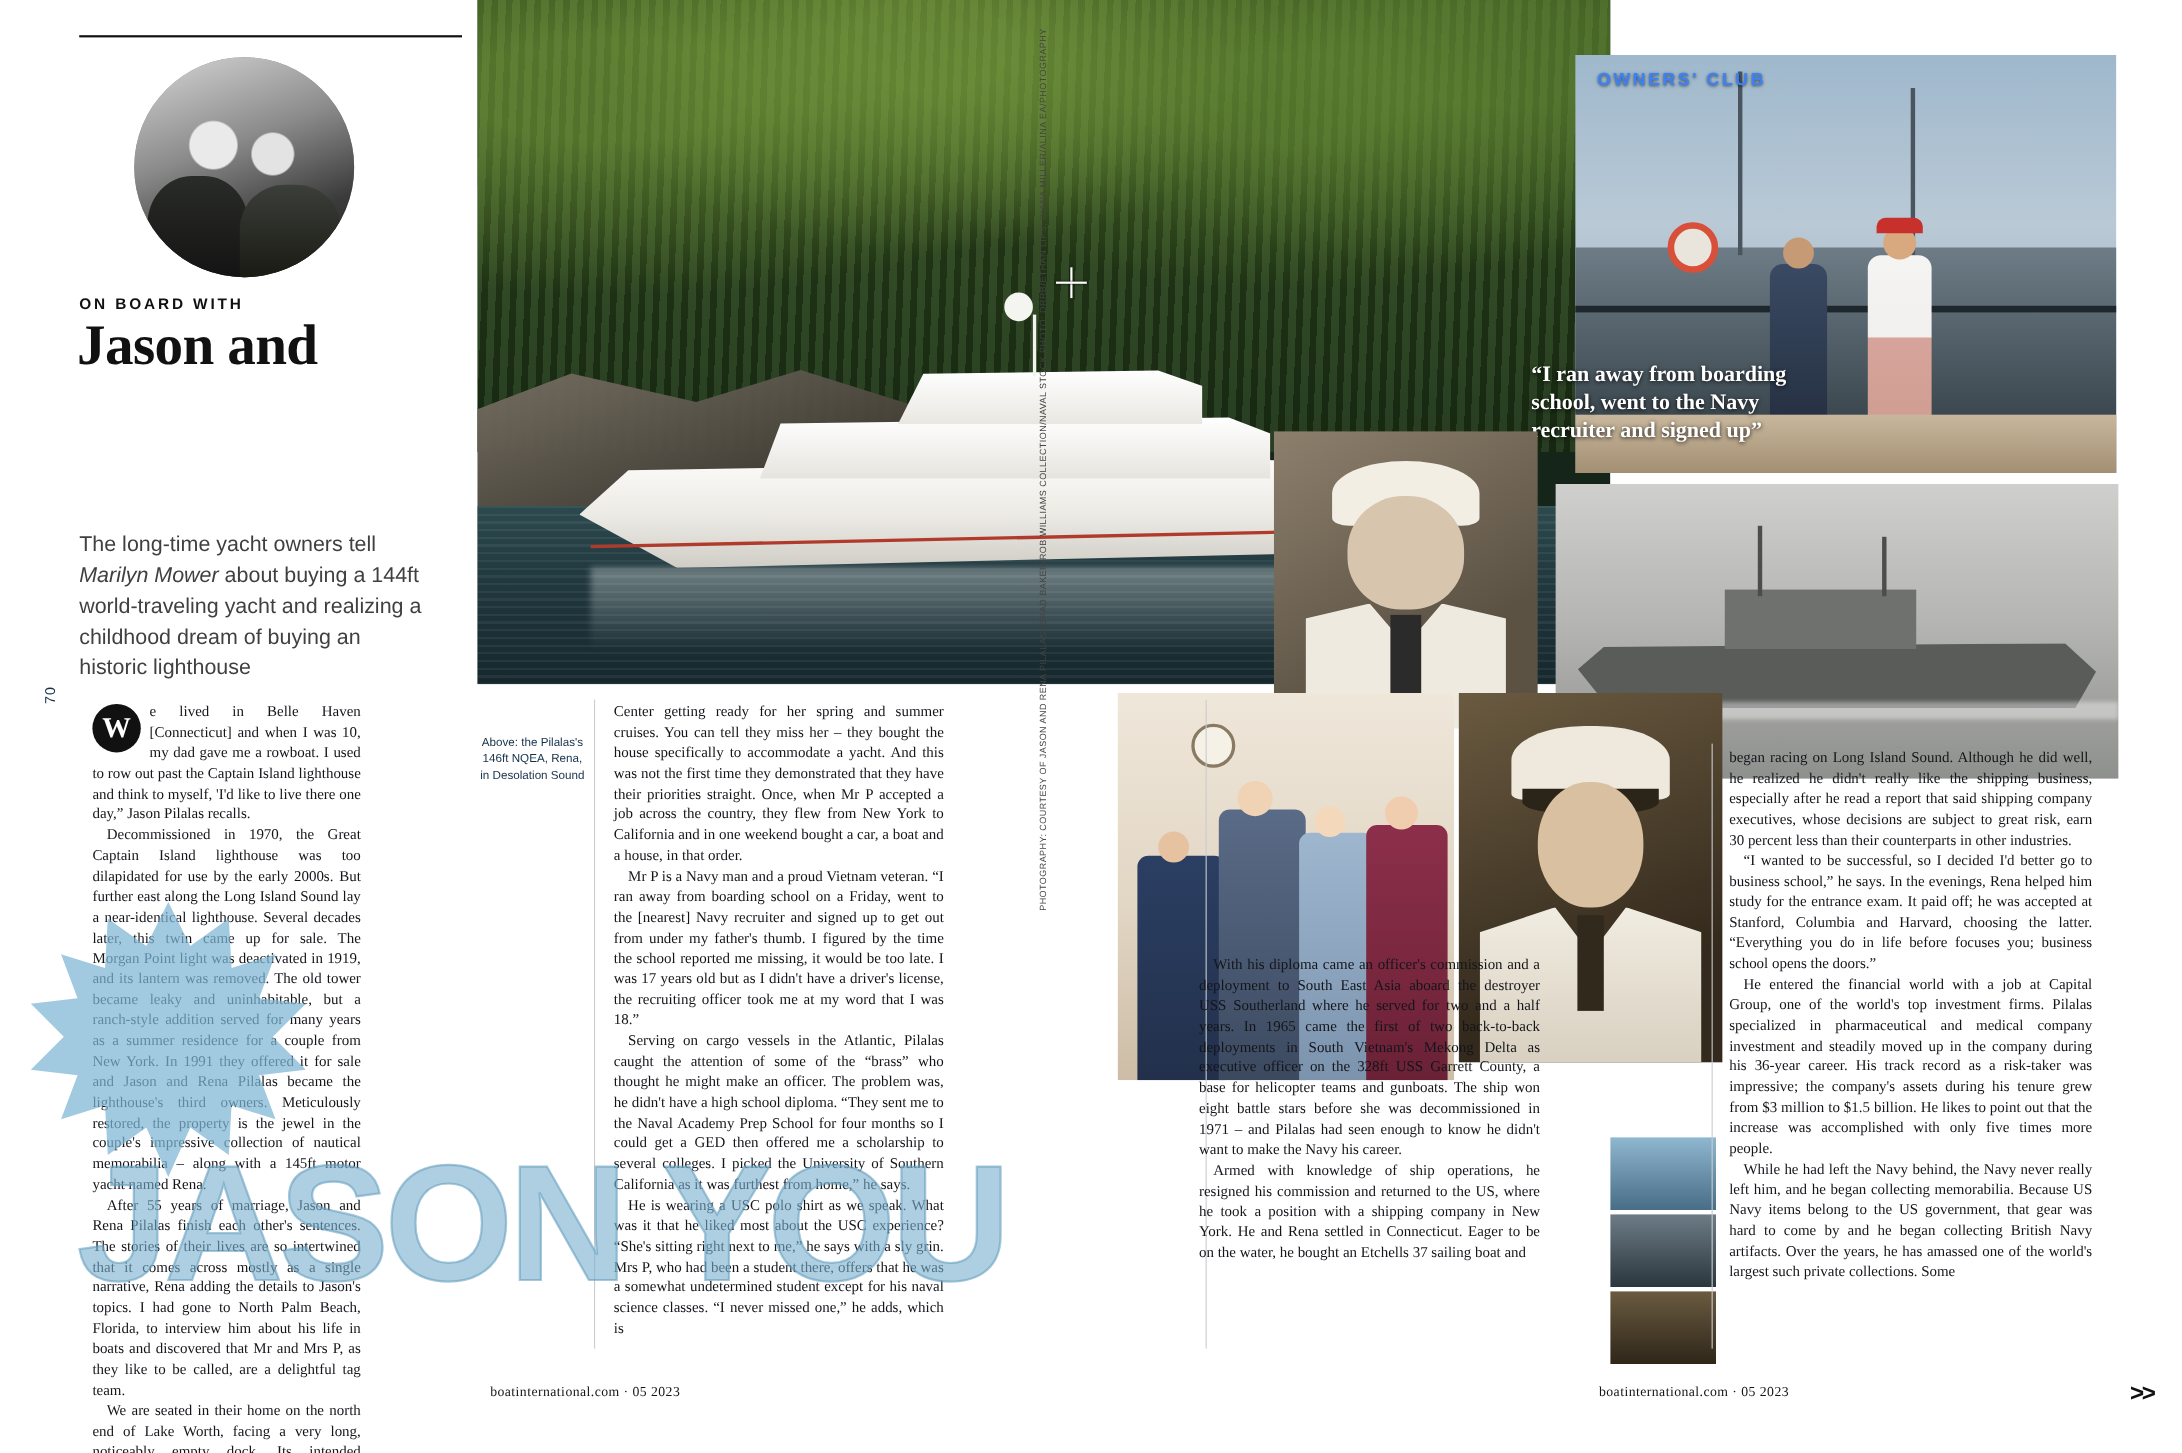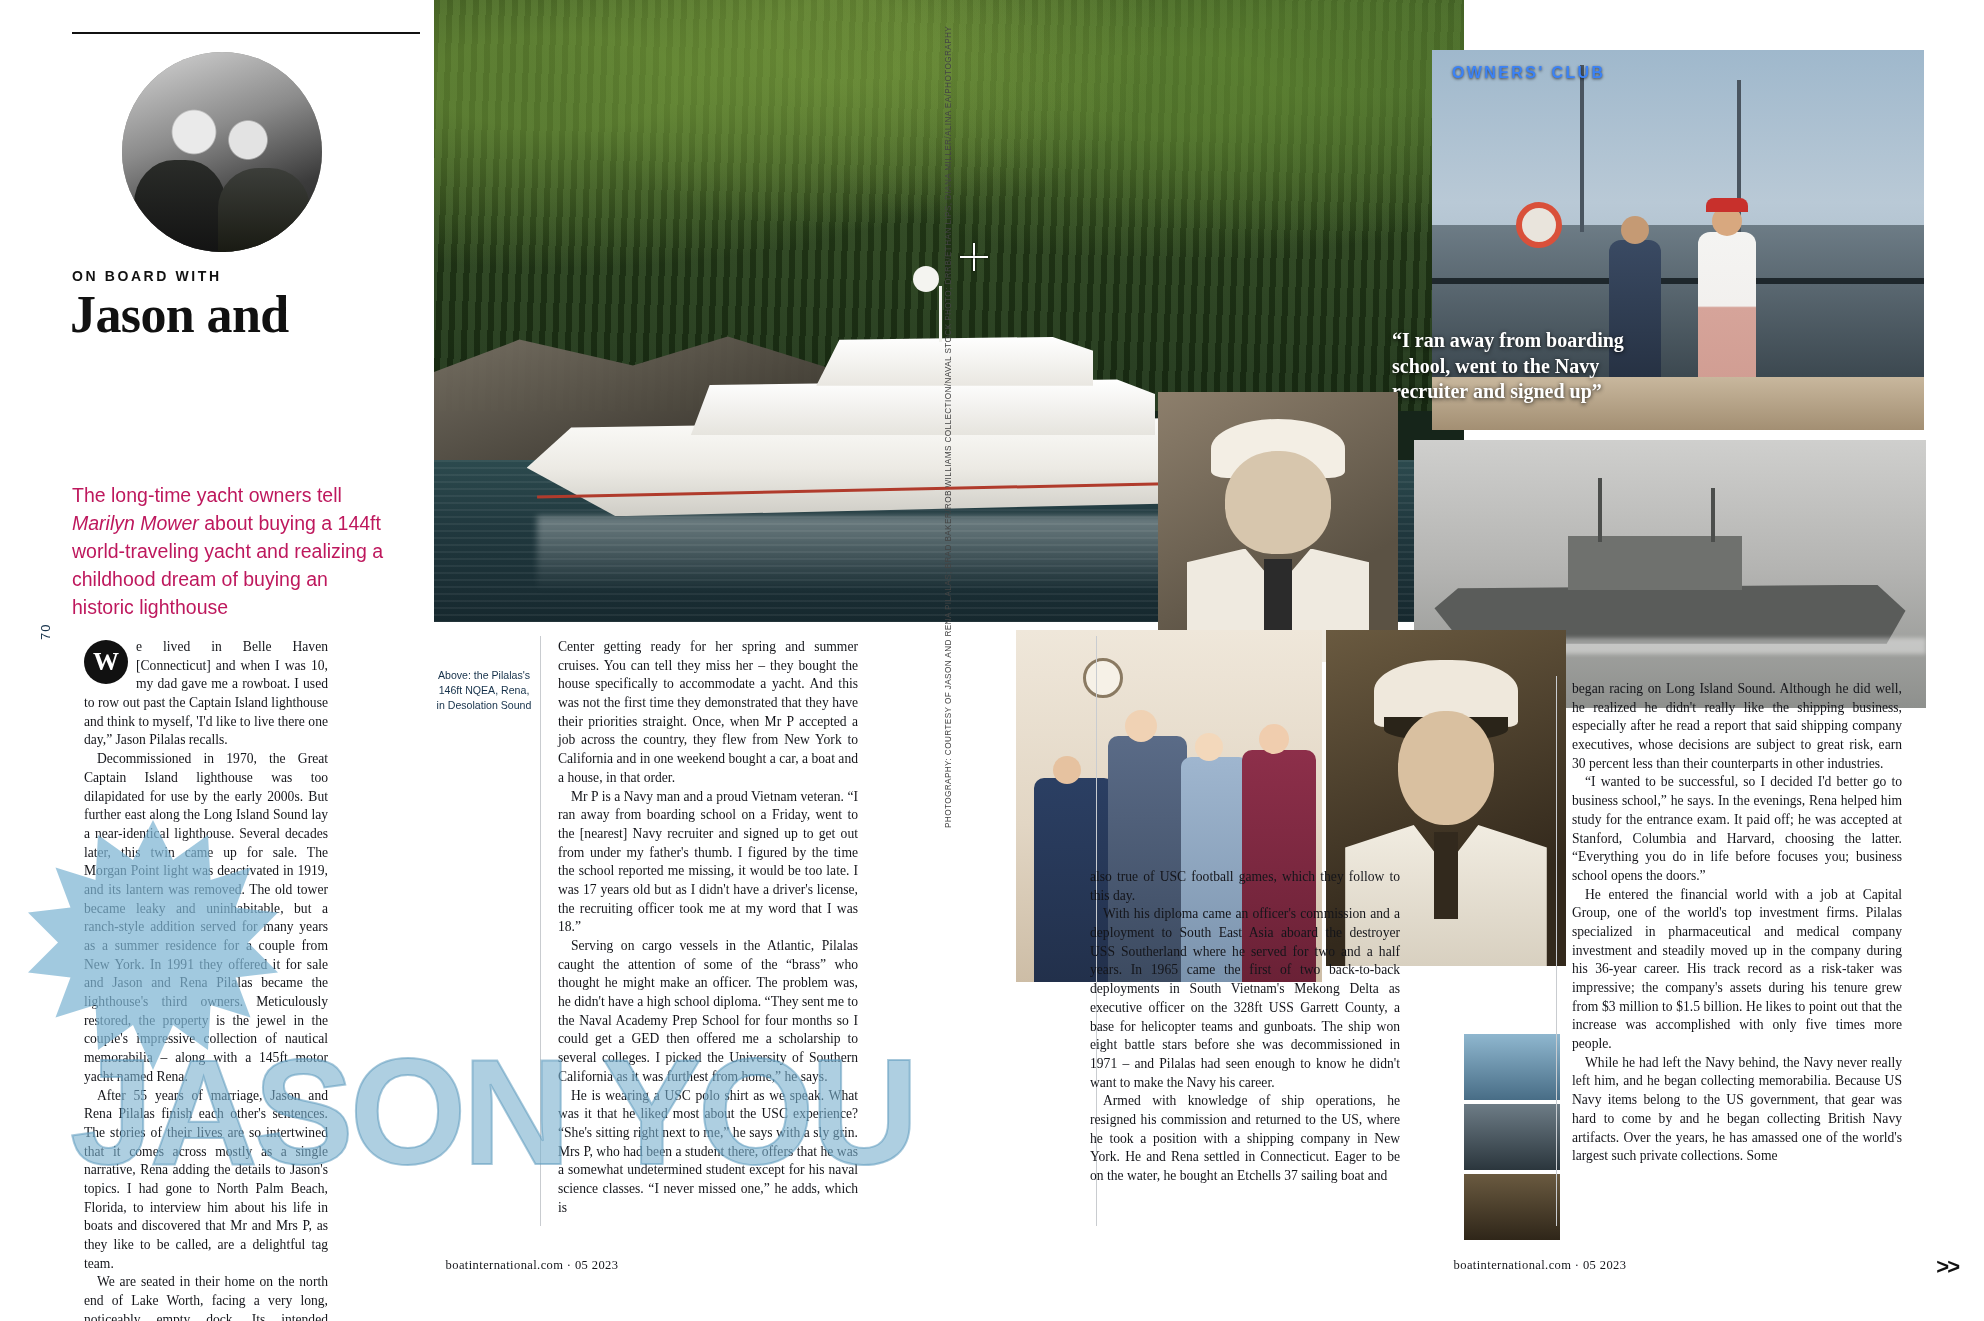--- a/index.html
+++ b/index.html
@@ -42,21 +42,21 @@
     font-size:14px;letter-spacing:2.6px;font-weight:700;color:#111;
   }
   .headline{
     position:absolute;left:70px;top:288px;width:330px;
     font-family:"Liberation Serif",serif;
     font-weight:700;font-size:52px;line-height:1.04;color:#111;letter-spacing:-0.6px;
   }
   .standfirst{
     position:absolute;left:72px;top:482px;width:318px;
     font-family:"Liberation Sans",sans-serif;
-    font-size:19.5px;line-height:1.43;color:#be185d;font-weight:400;
+    font-size:19.5px;line-height:1.43;color:#404040;font-weight:400;
   }
   .standfirst i{font-style:italic;}
 
   
   .img{position:absolute;overflow:hidden;}
 
   
   .hero{left:434px;top:0;width:1030px;height:622px;}
   .hero .sky{position:absolute;inset:0;background:linear-gradient(180deg,#2d4326 0%,#32471f 15%,#2c3f1d 40%,#27381b 55%,#2a3a1d 60%,#1d2c16 62%, #16251a 64%);}
   .hero .trees{
@@ -366,21 +366,20 @@
   </div>
 
   <div class="col col-2">
     <p class="first">Center getting ready for her spring and summer cruises. You can tell they miss her – they bought the house specifically to accommodate a yacht. And this was not the first time they demonstrated that they have their priorities straight. Once, when Mr P accepted a job across the country, they flew from New York to California and in one weekend bought a car, a boat and a house, in that order.</p>
     <p>Mr P is a Navy man and a proud Vietnam veteran. “I ran away from boarding school on a Friday, went to the [nearest] Navy recruiter and signed up to get out from under my father's thumb. I figured by the time the school reported me missing, it would be too late. I was 17 years old but as I didn't have a driver's license, the recruiting officer took me at my word that I was 18.”</p>
     <p>Serving on cargo vessels in the Atlantic, Pilalas caught the attention of some of the “brass” who thought he might make an officer. The problem was, he didn't have a high school diploma. “They sent me to the Naval Academy Prep School for four months so I could get a GED then offered me a scholarship to several colleges. I picked the University of Southern California as it was furthest from home,” he says.</p>
     <p>He is wearing a USC polo shirt as we speak. What was it that he liked most about the USC experience? “She's sitting right next to me,” he says with a sly grin. Mrs P, who had been a student there, offers that he was a somewhat undetermined student except for his naval science classes. “I never missed one,” he adds, which is</p>
   </div>
 
   <div class="col col-3">
-    <p class="first">also true of USC football games, which they follow to this day.</p>
     <p>With his diploma came an officer's commission and a deployment to South East Asia aboard the destroyer USS Southerland where he served for two and a half years. In 1965 came the first of two back-to-back deployments in South Vietnam's Mekong Delta as executive officer on the 328ft USS Garrett County, a base for helicopter teams and gunboats. The ship won eight battle stars before she was decommissioned in 1971 – and Pilalas had seen enough to know he didn't want to make the Navy his career.</p>
     <p>Armed with knowledge of ship operations, he resigned his commission and returned to the US, where he took a position with a shipping company in New York. He and Rena settled in Connecticut. Eager to be on the water, he bought an Etchells 37 sailing boat and</p>
   </div>
 
   <div class="col col-4">
     <p class="first">began racing on Long Island Sound. Although he did well, he realized he didn't really like the shipping business, especially after he read a report that said shipping company executives, whose decisions are subject to great risk, earn 30 percent less than their counterparts in other industries.</p>
     <p>“I wanted to be successful, so I decided I'd better go to business school,” he says. In the evenings, Rena helped him study for the entrance exam. It paid off; he was accepted at Stanford, Columbia and Harvard, choosing the latter. “Everything you do in life before focuses you; business school opens the doors.”</p>
     <p>He entered the financial world with a job at Capital Group, one of the world's top investment firms. Pilalas specialized in pharmaceutical and medical company investment and steadily moved up in the company during his 36-year career. His track record as a risk-taker was impressive; the company's assets during his tenure grew from $3 million to $1.5 billion. He likes to point out that the increase was accomplished with only five times more people.</p>
     <p>While he had left the Navy behind, the Navy never really left him, and he began collecting memorabilia. Because US Navy items belong to the US government, that gear was hard to come by and he began collecting British Navy artifacts. Over the years, he has amassed one of the world's largest such private collections. Some</p>
   </div>

